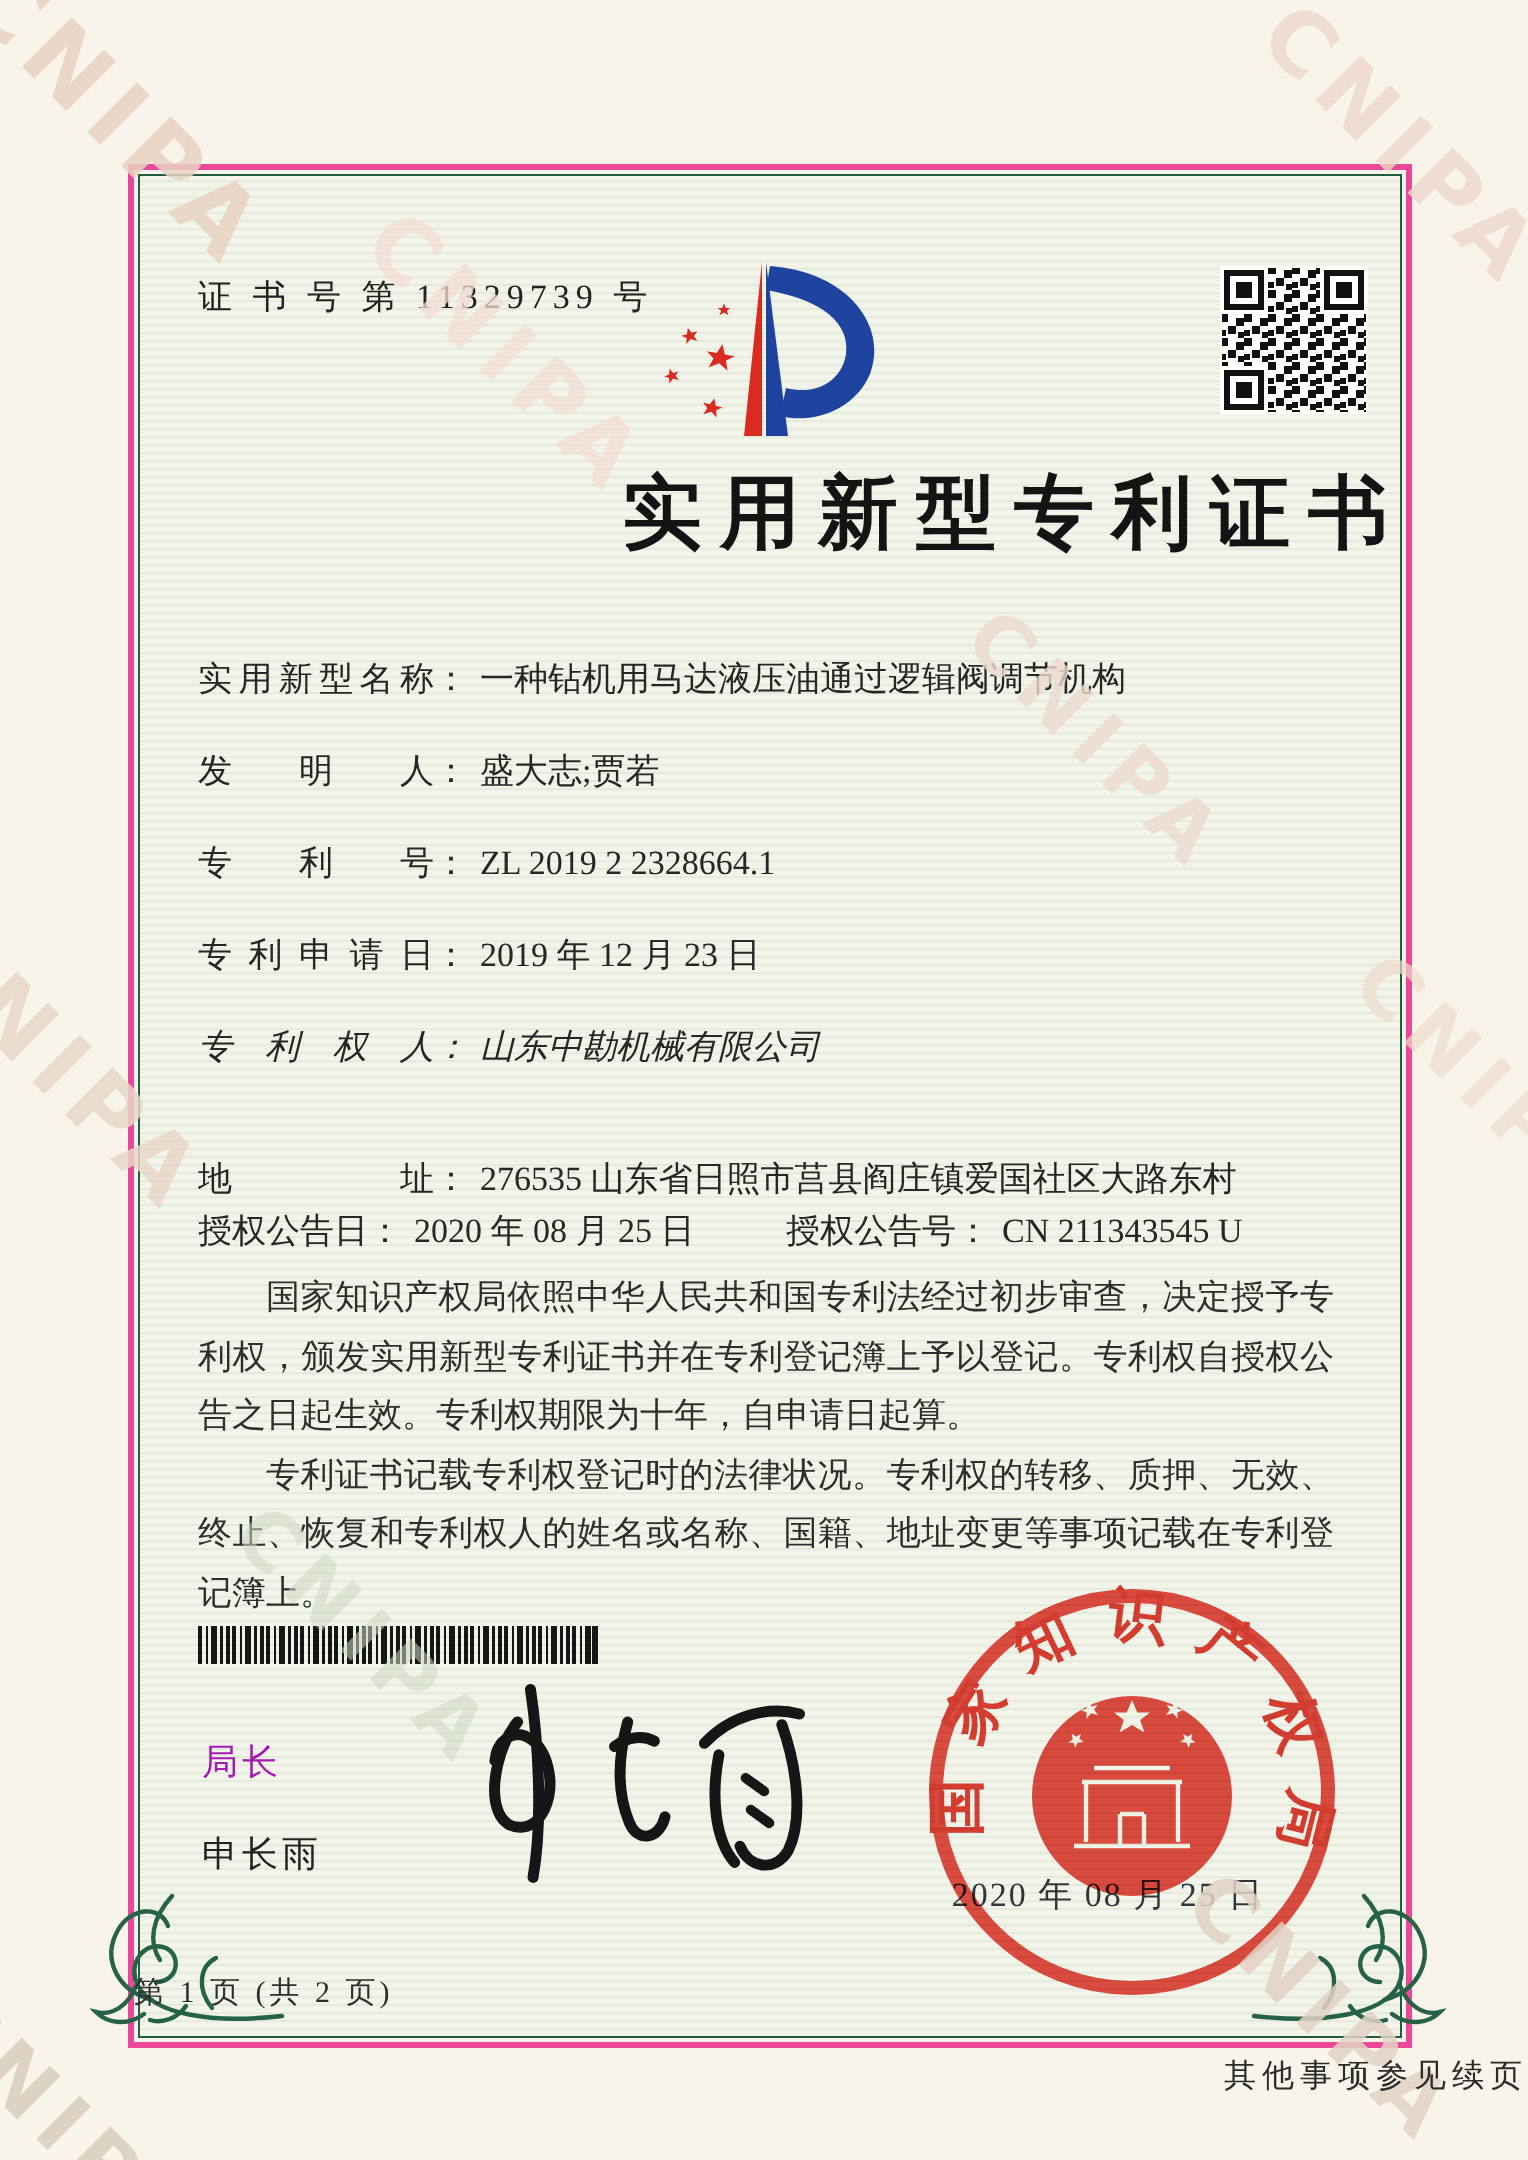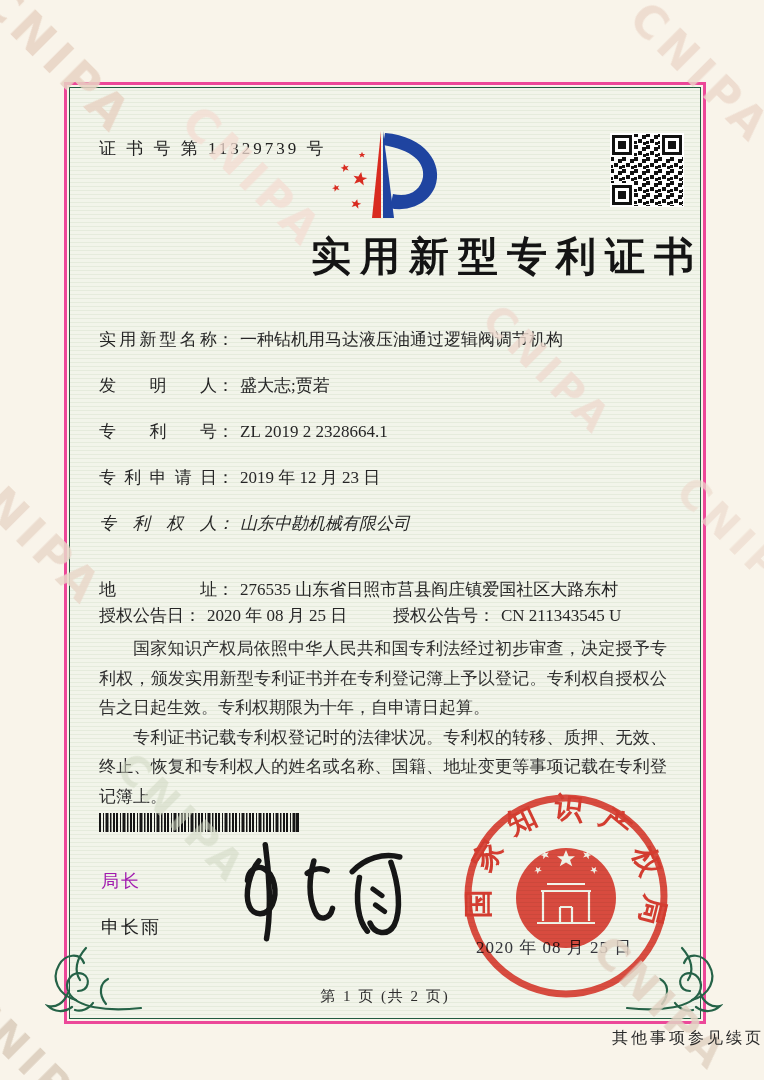--- a/index.html
+++ b/index.html
@@ -27,21 +27,21 @@
   .paras{position:absolute;left:32px;top:549px;width:568px;font-size:17px;line-height:1.74;
          color:#2e2e2e;text-align:justify;}
   .paras p{margin:0;text-indent:2em;}
   .barcode{position:absolute;left:32px;top:728px;}
   .signer-title{position:absolute;left:34px;top:784px;font-size:18px;letter-spacing:2px;color:#a21caf;}
   .signer-name{position:absolute;left:34px;top:818px;font-size:18px;letter-spacing:2px;color:#222;margin-top:12px;}
   .autograph{position:absolute;left:148px;top:752px;transform:rotate(-2deg);z-index:4;}
   .seal-date{position:absolute;left:402px;top:851px;width:170px;text-align:center;
              font-size:17px;letter-spacing:1px;color:#33343a;z-index:3;}
   .seal{position:absolute;left:394px;top:706px;z-index:4;mix-blend-mode:multiply;opacity:.92;}
-  .page-ind{position:absolute;left:0;top:902px;width:100%;text-align:center;
+  .page-ind{position:absolute;left:0;top:902px;width:100%;
             font-size:15px;letter-spacing:2px;color:#2d2d2d;}
   .flourish{position:absolute;z-index:2;}
   .fl-left{left:-22px;top:860px;}
   .fl-right{left:556px;top:860px;transform:scaleX(-1);}
   .cont-note{position:absolute;left:0;top:1028px;width:100%;text-align:right;
              font-size:16px;letter-spacing:3px;color:#2b2b2b;z-index:3;
              font-family:Liberation Sans, sans-serif;}
 </style>
 </head>
 <body>

